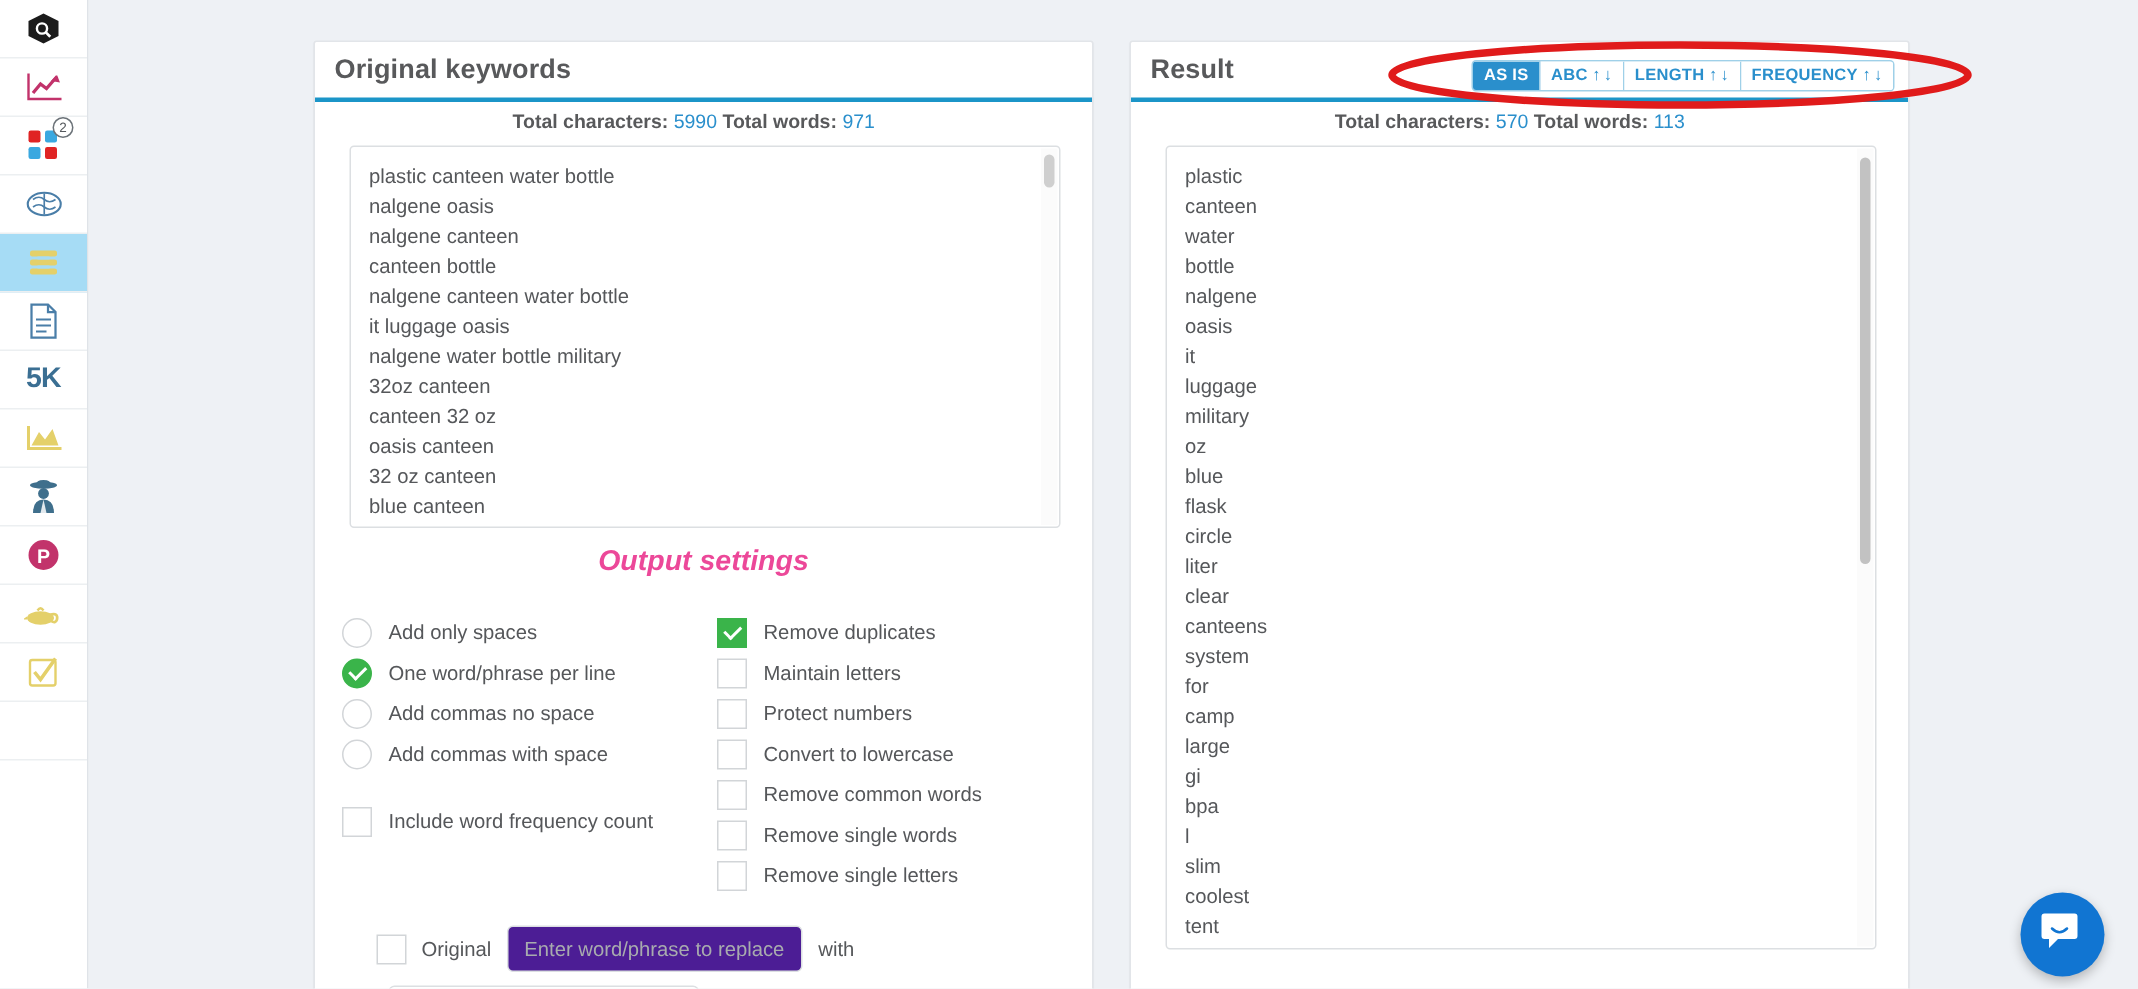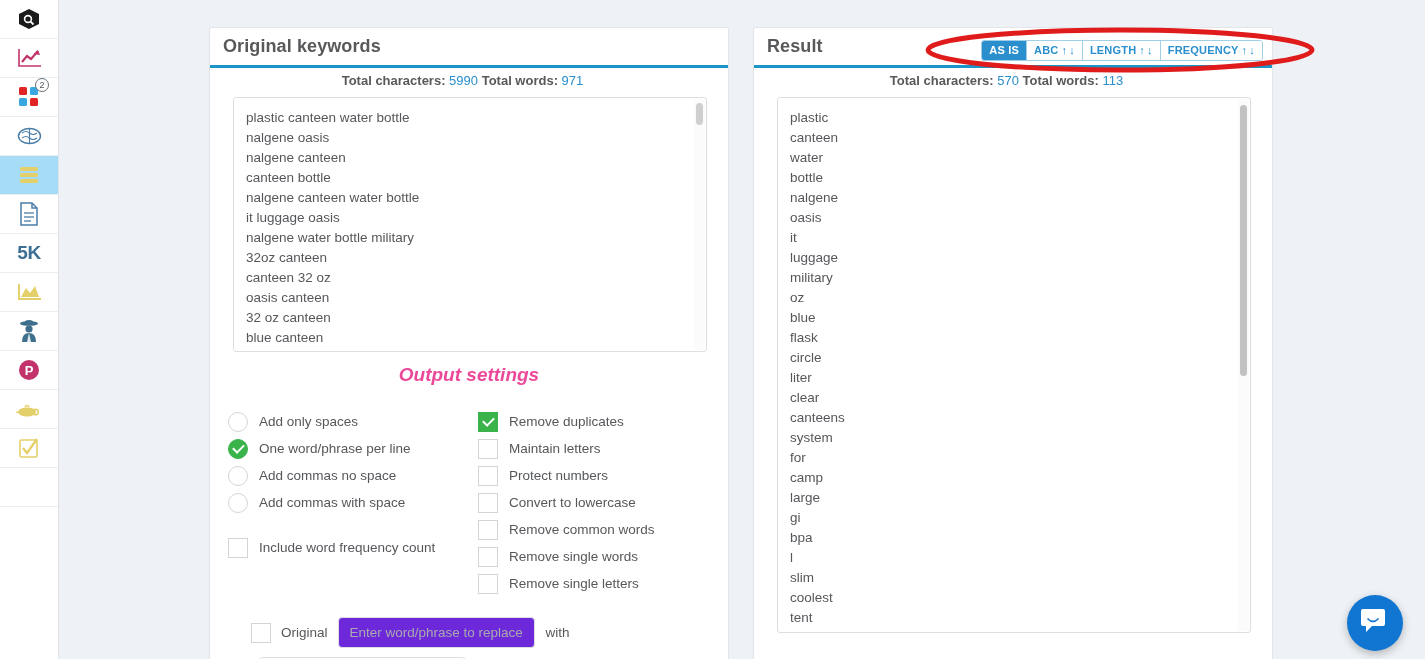--- a/index.html
+++ b/index.html
@@ -196,21 +196,21 @@
   .replace-row {
     display: flex; align-items: center;
     margin-top: 20px;
     padding-left: 41px;
   }
   .replace-label { font-size: 13.5px; color: #55575a; margin-left: 10px; }
   .txt-input {
     margin-left: 10px;
     width: 197px; height: 31px;
     border: 1px solid #dcdfe2; border-radius: 4px;
-    background: #6d28d9;
+    background: #4c1d95;
     font-size: 13.5px; color: #a8abae;
     padding: 0 11px;
     font-family: "Liberation Sans", sans-serif;
     outline: none;
   }
   .txt-input::placeholder { color: #a8abae; }
   .with-label { font-size: 13.5px; color: #55575a; margin-left: 11px; }
   .replace-row2 { padding-left: 49px; margin-top: 9px; }
   .txt-input2 {
     width: 207px; height: 31px;

